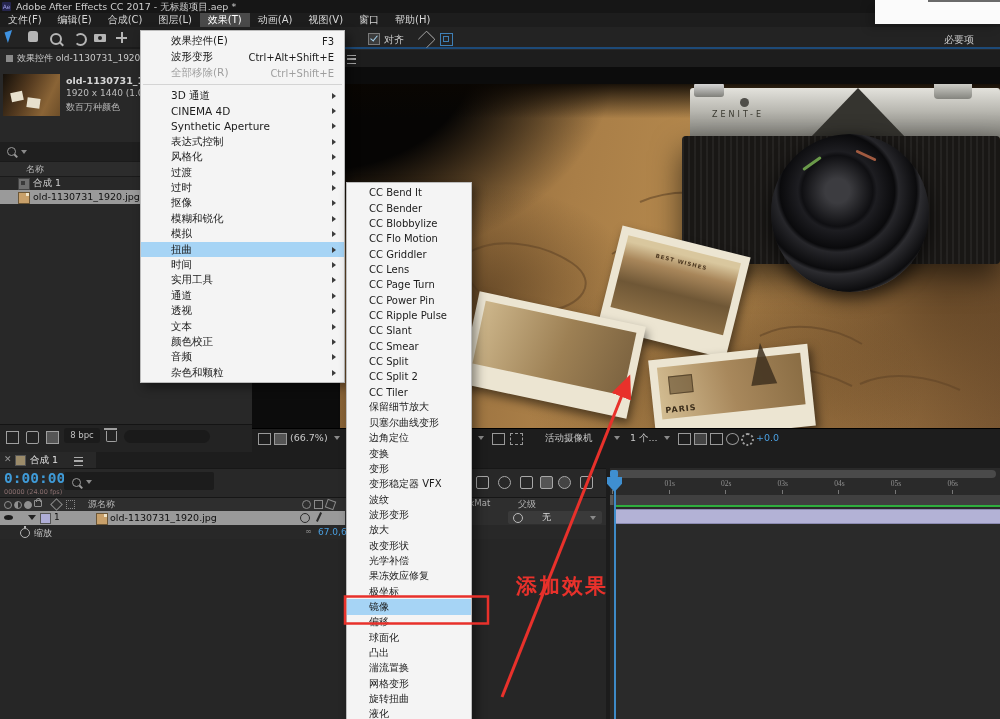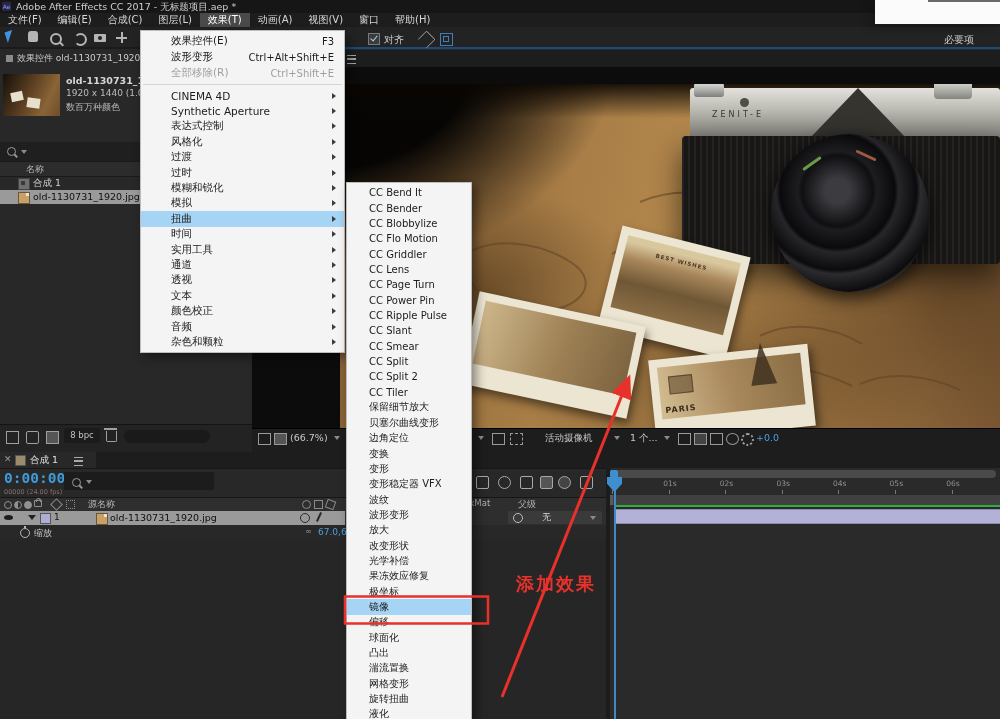--- a/index.html
+++ b/index.html
@@ -174,21 +174,21 @@
   .stopwatch{left:20px;top:528px;width:8px;height:8px;border:1.5px solid #b5b5b5;border-radius:50%;}
   .stopwatch::before{content:"";position:absolute;left:2.5px;top:-3px;width:2px;height:2px;background:#b5b5b5;}
   .prop-name{left:34px;top:527px;font-size:9px;color:#c8c8c8;}
   .link-ico{left:305px;top:527px;font-size:8px;color:#8a8a8a;}
   .prop-val{left:318px;top:527px;font-size:9px;color:#4a9fe0;}
   .tl-empty-left{left:0;top:539px;width:606px;height:180px;background:#262626;}
   .tl-divider{left:606px;top:468px;width:4px;height:251px;background:#1c1c1c;}
   .tl-right{left:610px;top:468px;width:390px;height:251px;background:#2a2a2a;}
   .nav-band{left:614px;top:470px;width:382px;height:8px;background:#4a4a4a;border-radius:4px;}
   .nav-nub{left:610px;top:470px;width:8px;height:8px;background:#3f8fd0;border-radius:2px;}
-  .ruler{left:610px;top:478px;width:390px;height:17px;background:#2a2a2a;border-bottom:1px solid #191919;}
+  .ruler{left:610px;top:478px;width:390px;height:17px;background:#2a2a2a;border-bottom:1px solid #191919;font-family:Liberation Serif, serif;}
   .ruler-cells{position:absolute;left:2px;top:1px;display:flex;}
   .ruler-cell{position:relative;width:56.6px;height:15px;}
   .ruler-cell span{position:absolute;left:0;top:0;font-size:7.5px;color:#909090;transform:translateX(-40%);}
   .ruler-cell::after{content:"";position:absolute;left:0;bottom:0;width:1px;height:4px;background:#777;}
   .work-band{left:610px;top:495px;width:390px;height:10px;background:#404040;border-left:3px solid #5a5a5a;border-right:3px solid #5a5a5a;}
   .green-line{left:616px;top:505px;width:384px;height:2px;background:#2fae3e;}
   .layer-bar{left:616px;top:509px;width:384px;height:13px;background:#b3b2d6;border-top:1px solid #8b8ab2;border-bottom:1px solid #8b8ab2;}
   .playhead{left:607px;top:477px;width:15px;height:15px;background:#3f8fd0;
             clip-path:polygon(0 0,100% 0,100% 45%,50% 100%,0 45%);z-index:5;}
   .playhead-line{left:613.5px;top:477px;width:2px;height:242px;background:#3f8fd0;opacity:.95;z-index:4;}
@@ -203,21 +203,21 @@
   .menu1 .cat{height:15.4px;padding:0 8px 0 30px;font-size:10.5px;}
   .menu2 .mi{height:15.35px;padding:0 6px 0 22px;font-size:10px;}
   .mi .sc{margin-left:auto;font-size:10px;color:#1b1b1b;}
   .mi.disabled, .mi.disabled .sc{color:#9f9f9f;}
   .mi.active{background:#a6d4f5;}
   .msep{height:1px;background:#d4d4d4;margin:3px 2px;}
   .mi .arr{margin-left:auto;width:0;height:0;border-left:4px solid #3c3c3c;border-top:3.5px solid transparent;border-bottom:3.5px solid transparent;}
 
   
   .anno-svg{position:absolute;left:0;top:0;z-index:40;pointer-events:none;}
-  .anno-text{left:516px;top:572px;z-index:40;font-size:18px;font-weight:bold;color:#e8312b;letter-spacing:2px;}
+  .anno-text{left:516px;top:572px;z-index:40;font-size:21px;font-weight:bold;color:#e8312b;letter-spacing:2px;}
 </style>
 </head>
 <body>
 
 <div id="stage">
 
   <div class="abs titlebar">
     <div class="abs ae-logo">Ae</div>
     <div class="abs title-text txt">Adobe After Effects CC 2017 - 无标题项目.aep *</div>
   </div>
@@ -463,20 +463,24 @@
           <span class="sc txt">Ctrl+Alt+Shift+E</span>
         </div>
         <div class="mi cmd disabled">
           <span class="lab txt">全部移除(R)</span>
           <span class="sc txt">Ctrl+Shift+E</span>
         </div>
       </div>
     <div class="msep"></div>
     <div>
 
+    <div class="mi cat">
+          <span class="lab txt">3D 通道</span>
+          <span class="arr"></span>
+        </div>
         <div class="mi cat">
           <span class="lab txt">CINEMA 4D</span>
           <span class="arr"></span>
         </div>
         <div class="mi cat">
           <span class="lab txt">Synthetic Aperture</span>
           <span class="arr"></span>
         </div>
         <div class="mi cat">
           <span class="lab txt">表达式控制</span>
@@ -485,20 +489,24 @@
         <div class="mi cat">
           <span class="lab txt">风格化</span>
           <span class="arr"></span>
         </div>
         <div class="mi cat">
           <span class="lab txt">过渡</span>
           <span class="arr"></span>
         </div>
         <div class="mi cat">
           <span class="lab txt">过时</span>
+          <span class="arr"></span>
+        </div>
+        <div class="mi cat">
+          <span class="lab txt">抠像</span>
           <span class="arr"></span>
         </div>
         <div class="mi cat">
           <span class="lab txt">模糊和锐化</span>
           <span class="arr"></span>
         </div>
         <div class="mi cat">
           <span class="lab txt">模拟</span>
           <span class="arr"></span>
         </div>

